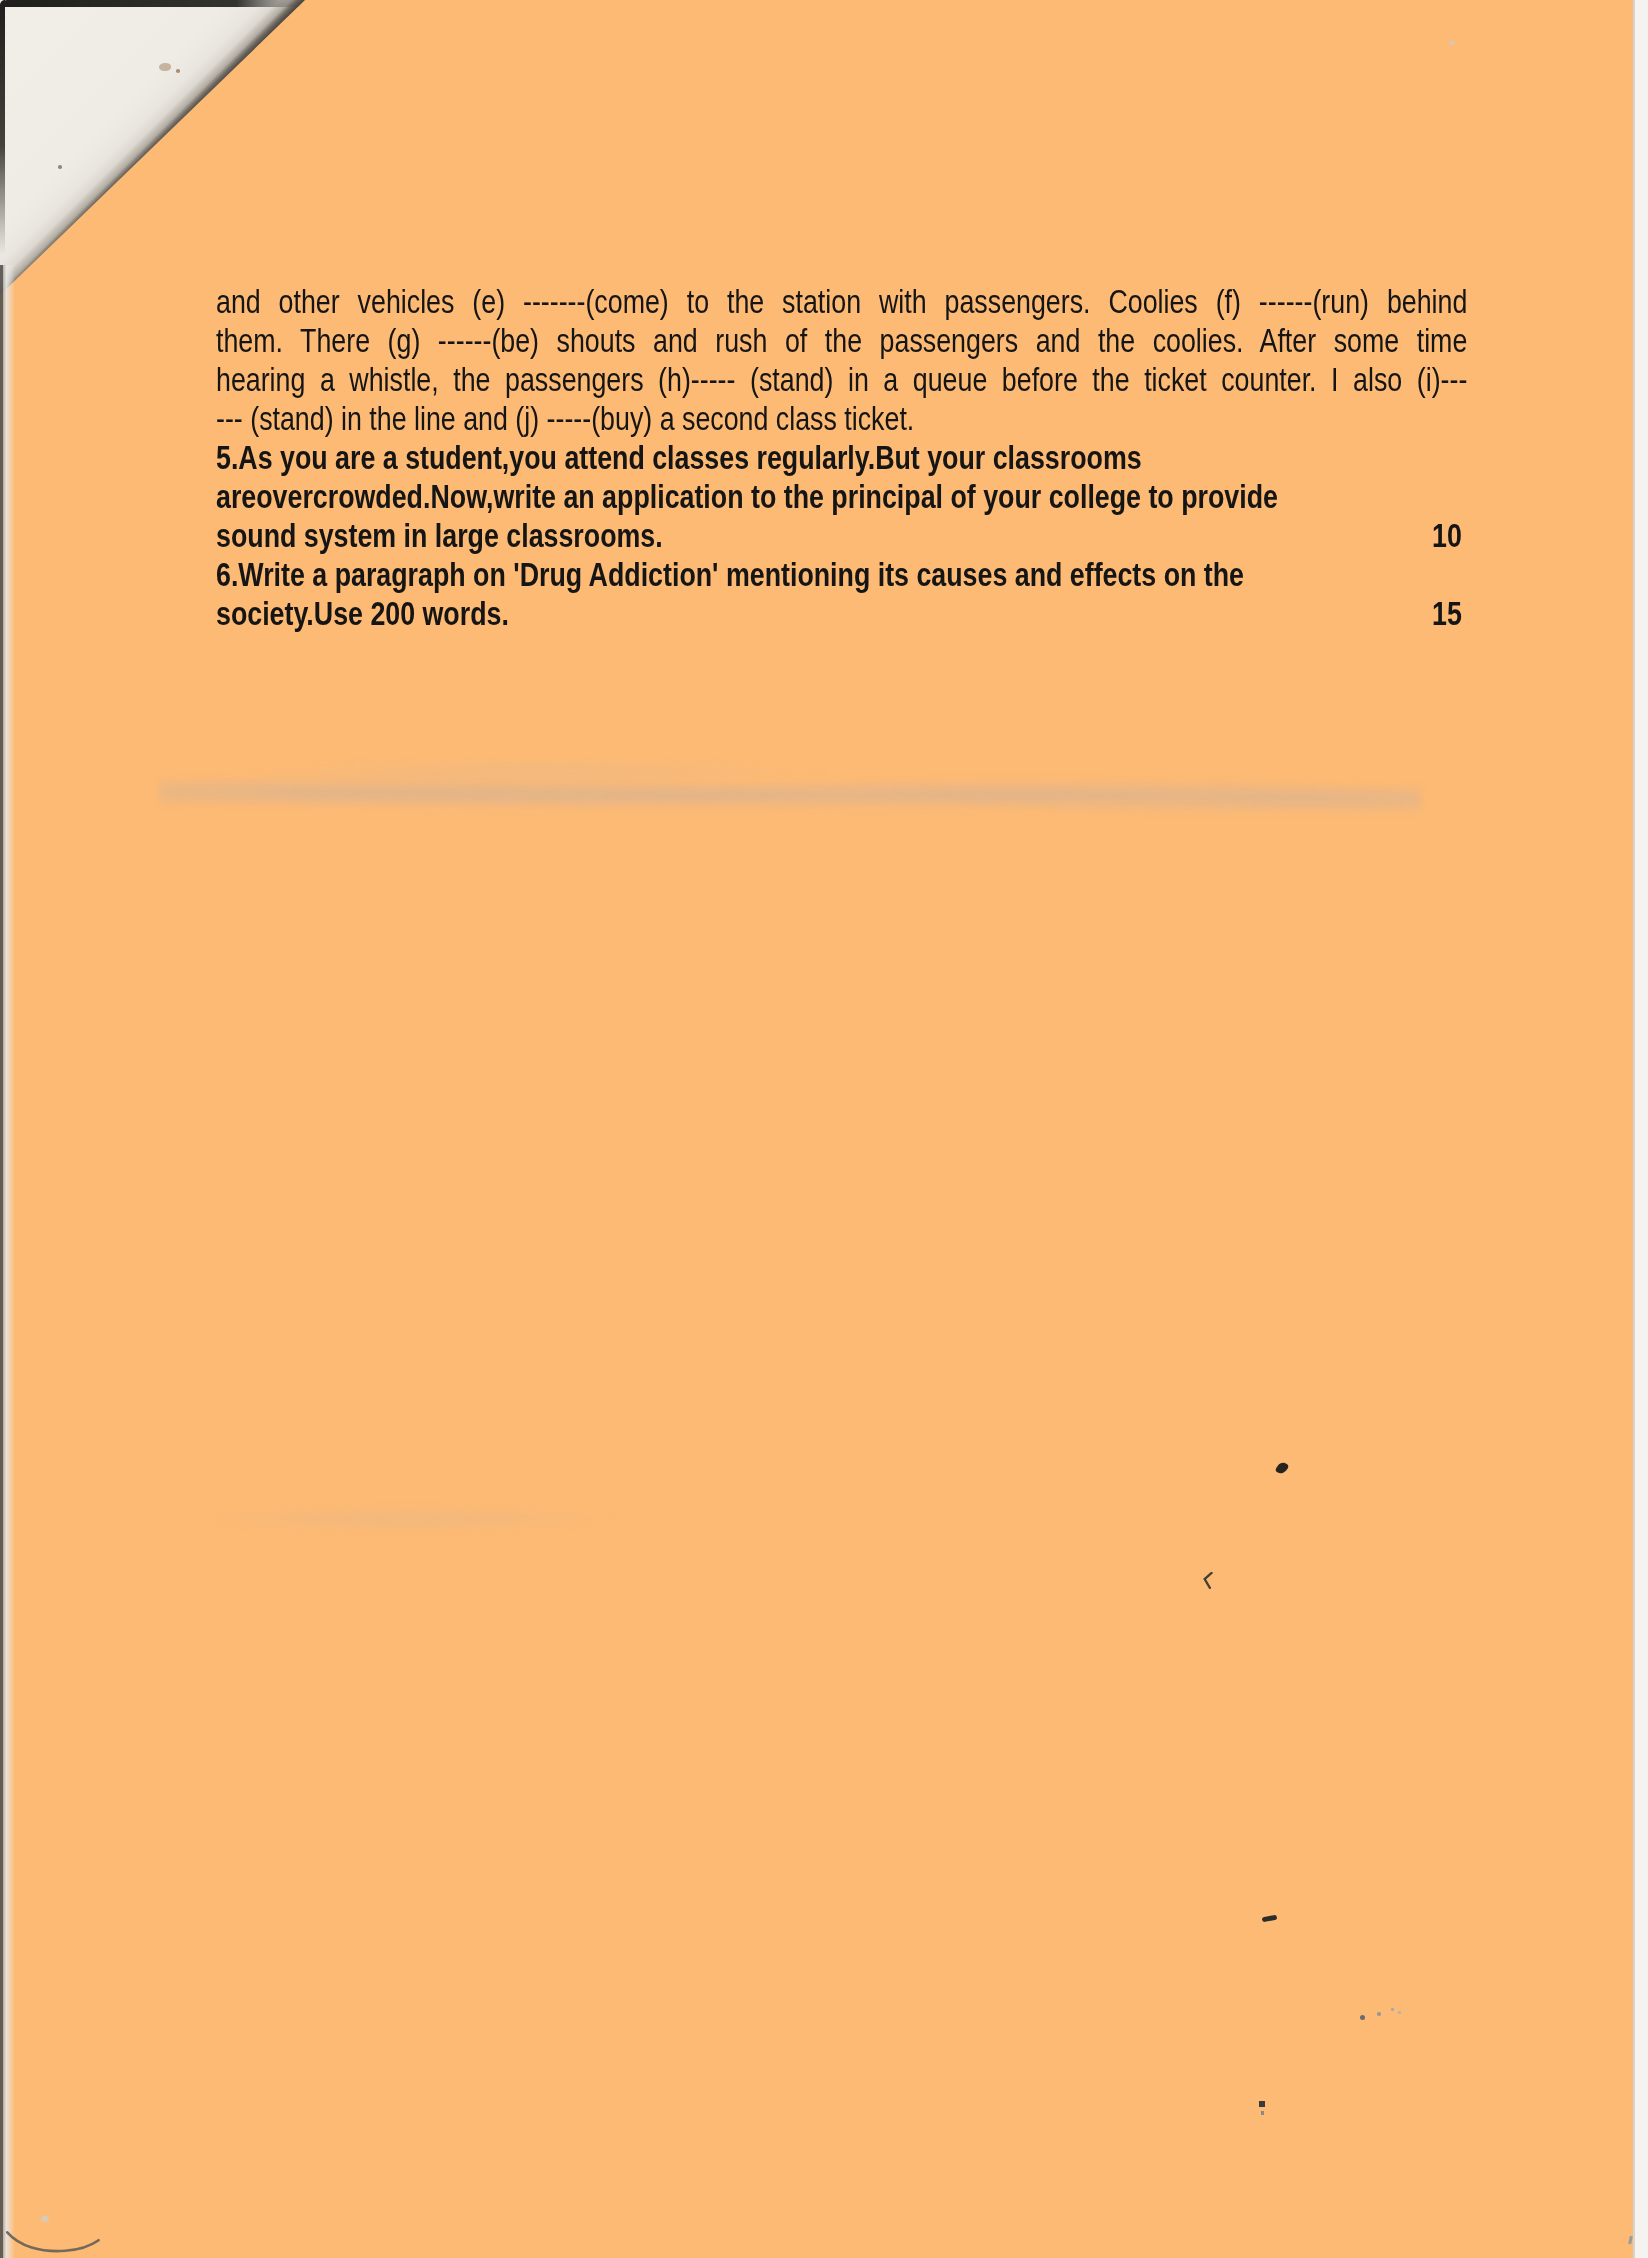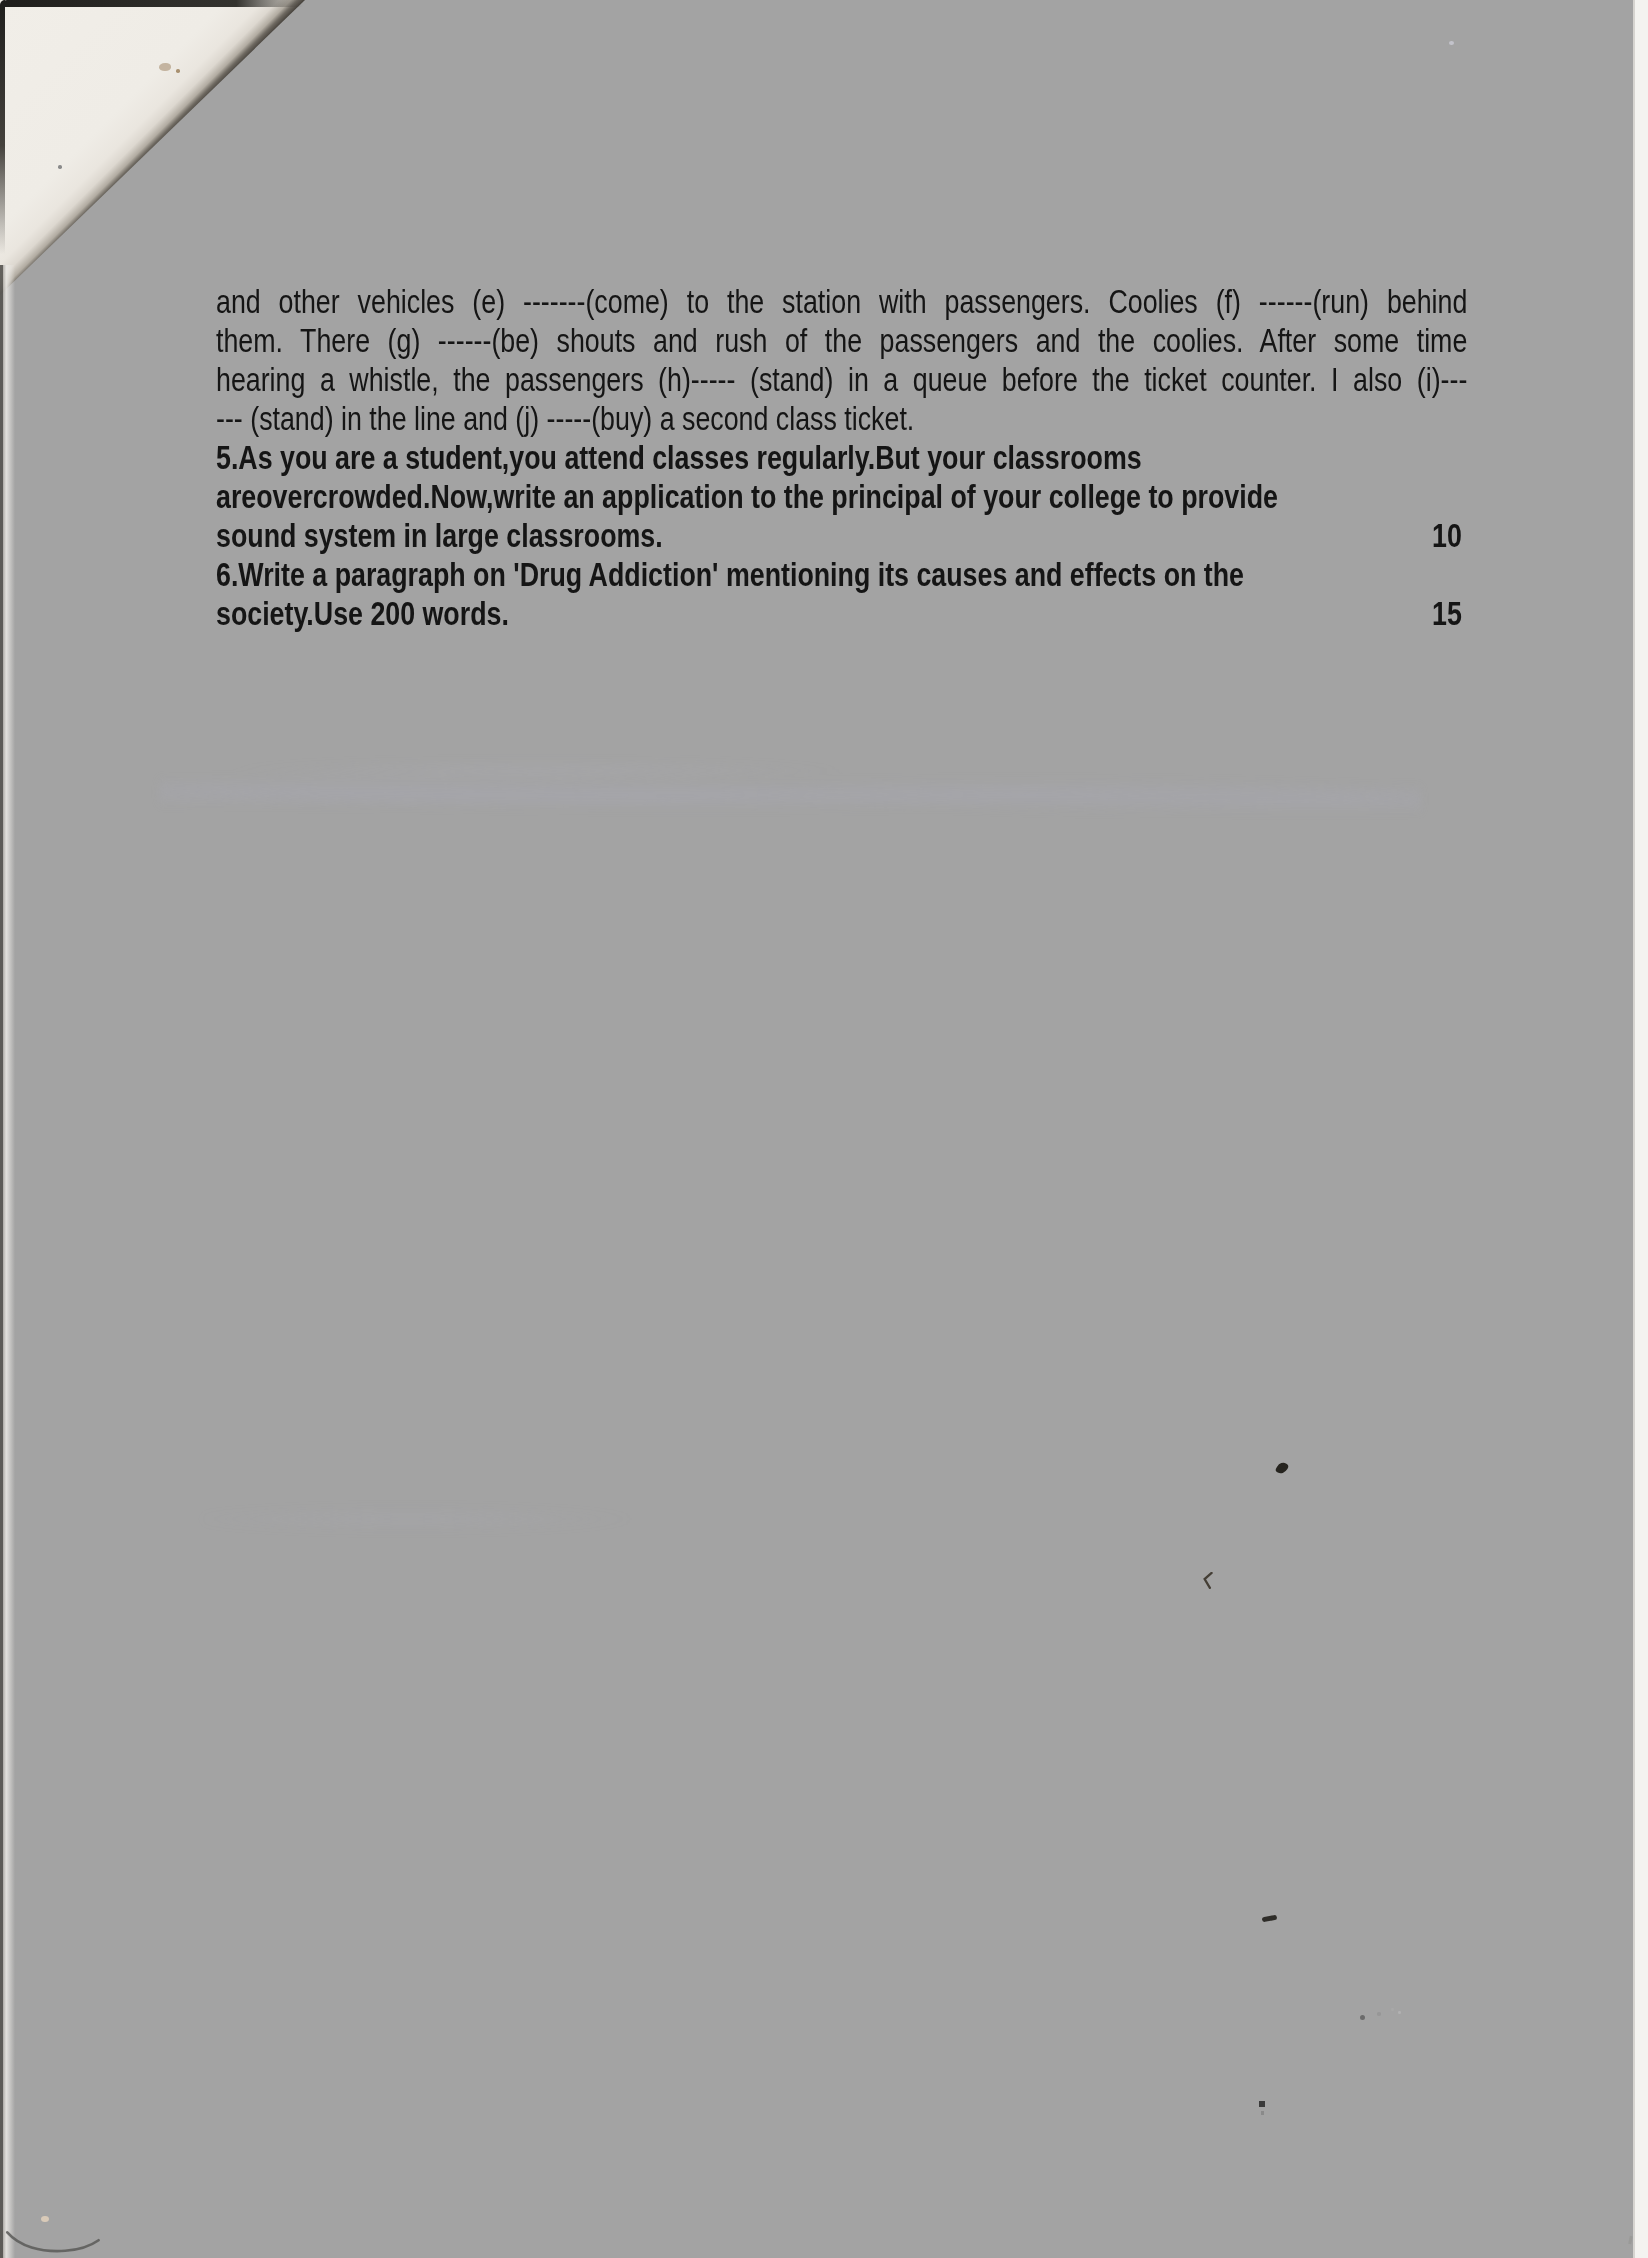--- a/index.html
+++ b/index.html
@@ -1,20 +1,20 @@
 <!DOCTYPE html>
 <html style="font-size:14px"><head>
 <meta charset="utf-8">
 <style>
   html, body { margin: 0; padding: 0; background: #e8e8e8; }
   .scan-page {
     position: relative;
     width: 1649px;
     height: 2258px;
-    background: #a3a3a3;
+    background: #fdba74;
     overflow: hidden;
     font-family: "Liberation Sans", sans-serif;
   }
 
   
   .text-block {
     position: absolute;
     left: 216px;
     top: 282px;
     width: 1588px;               

